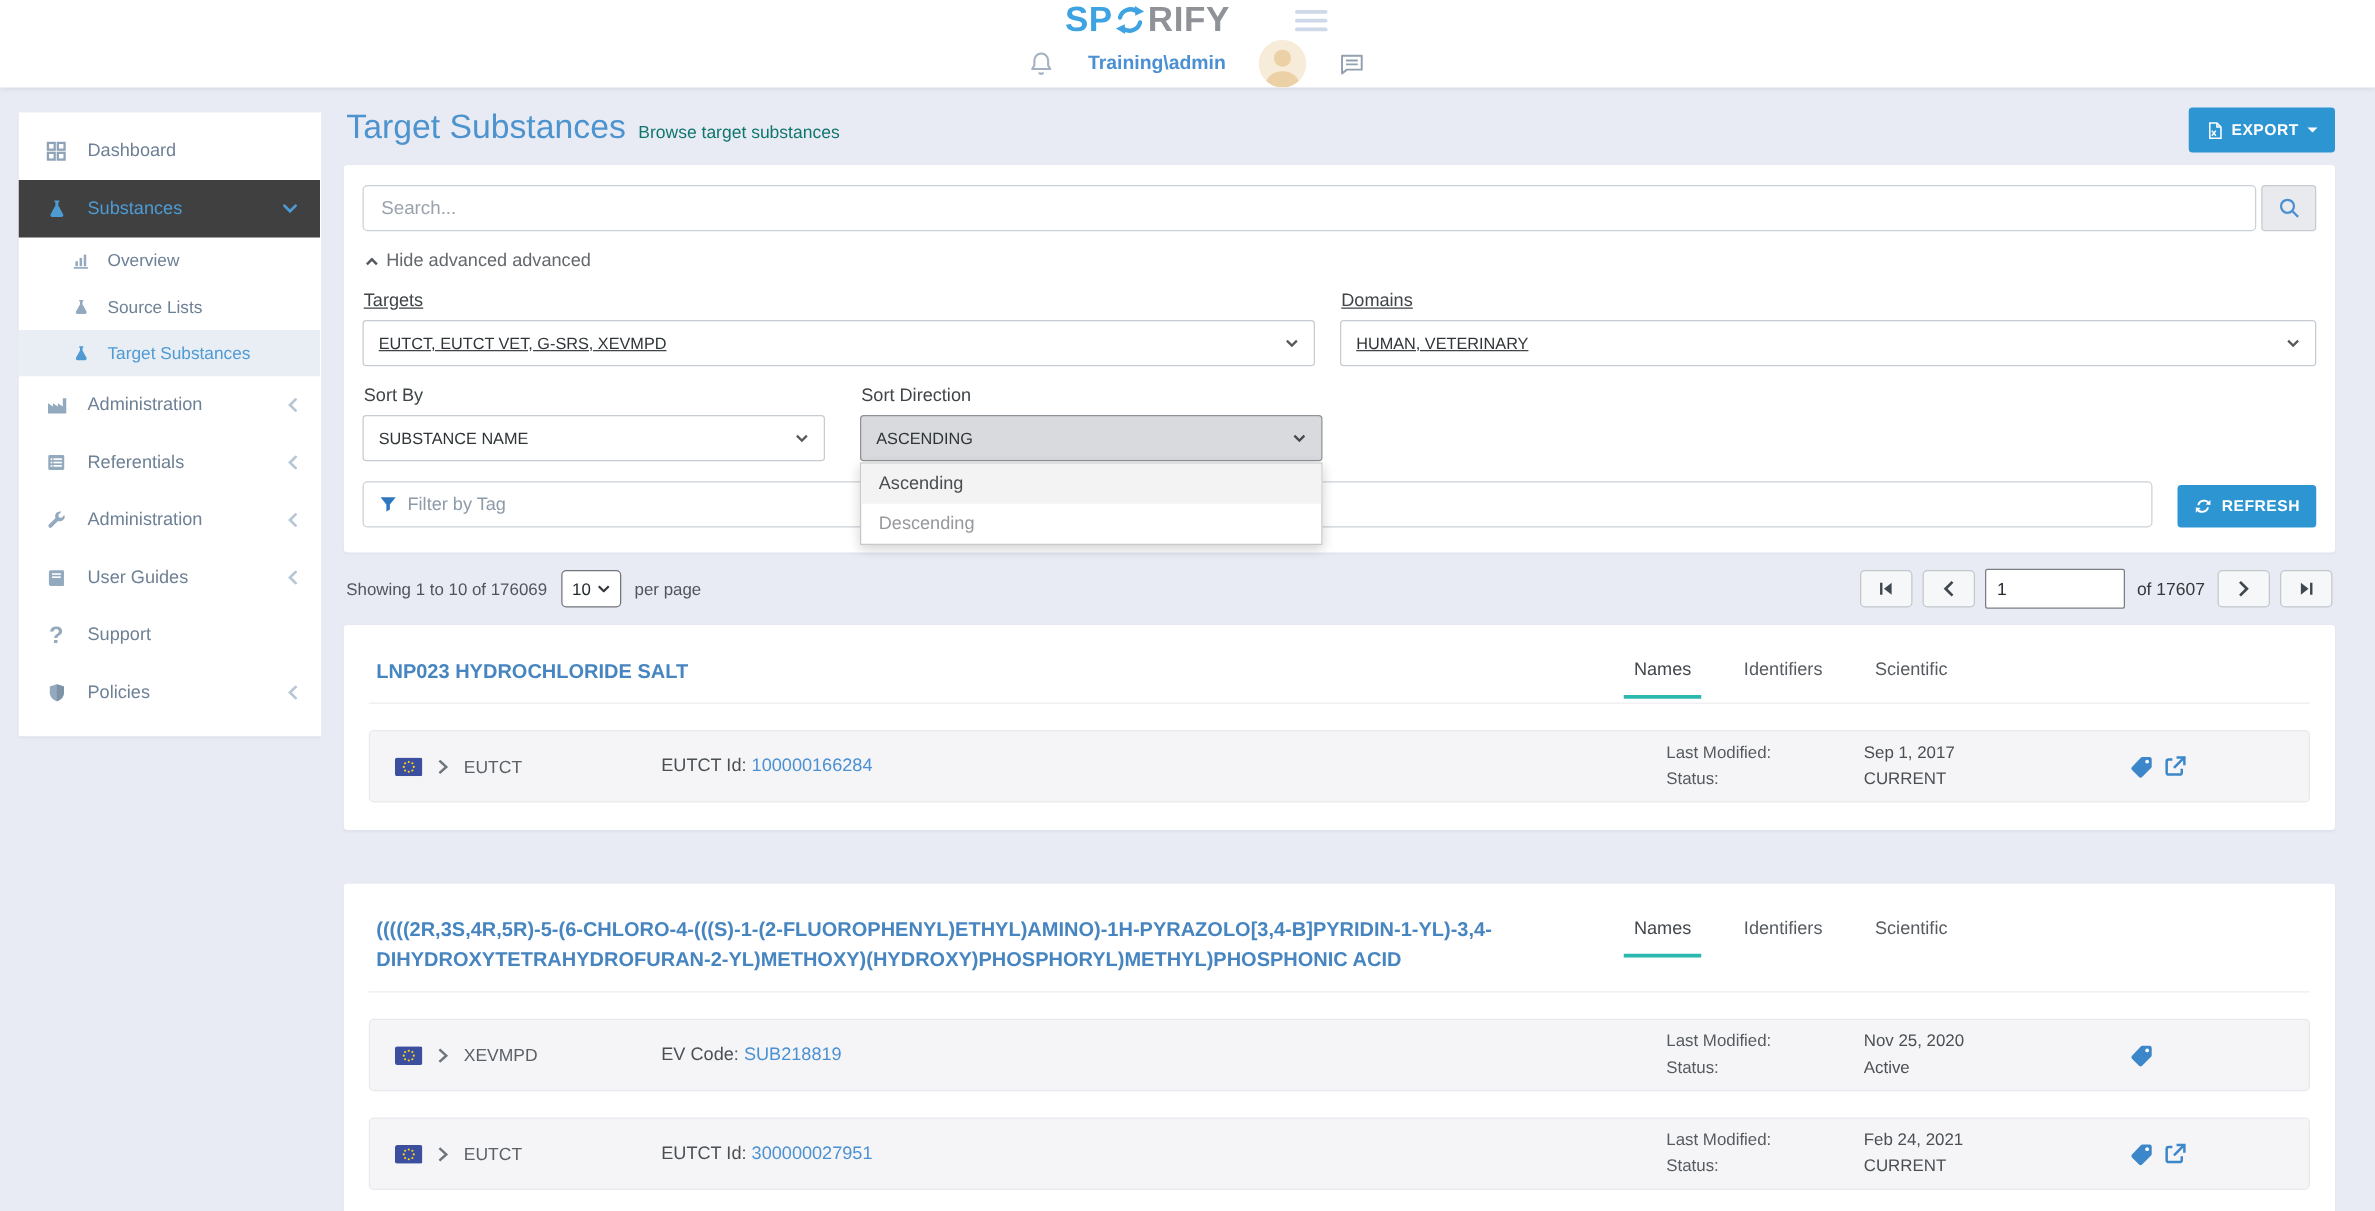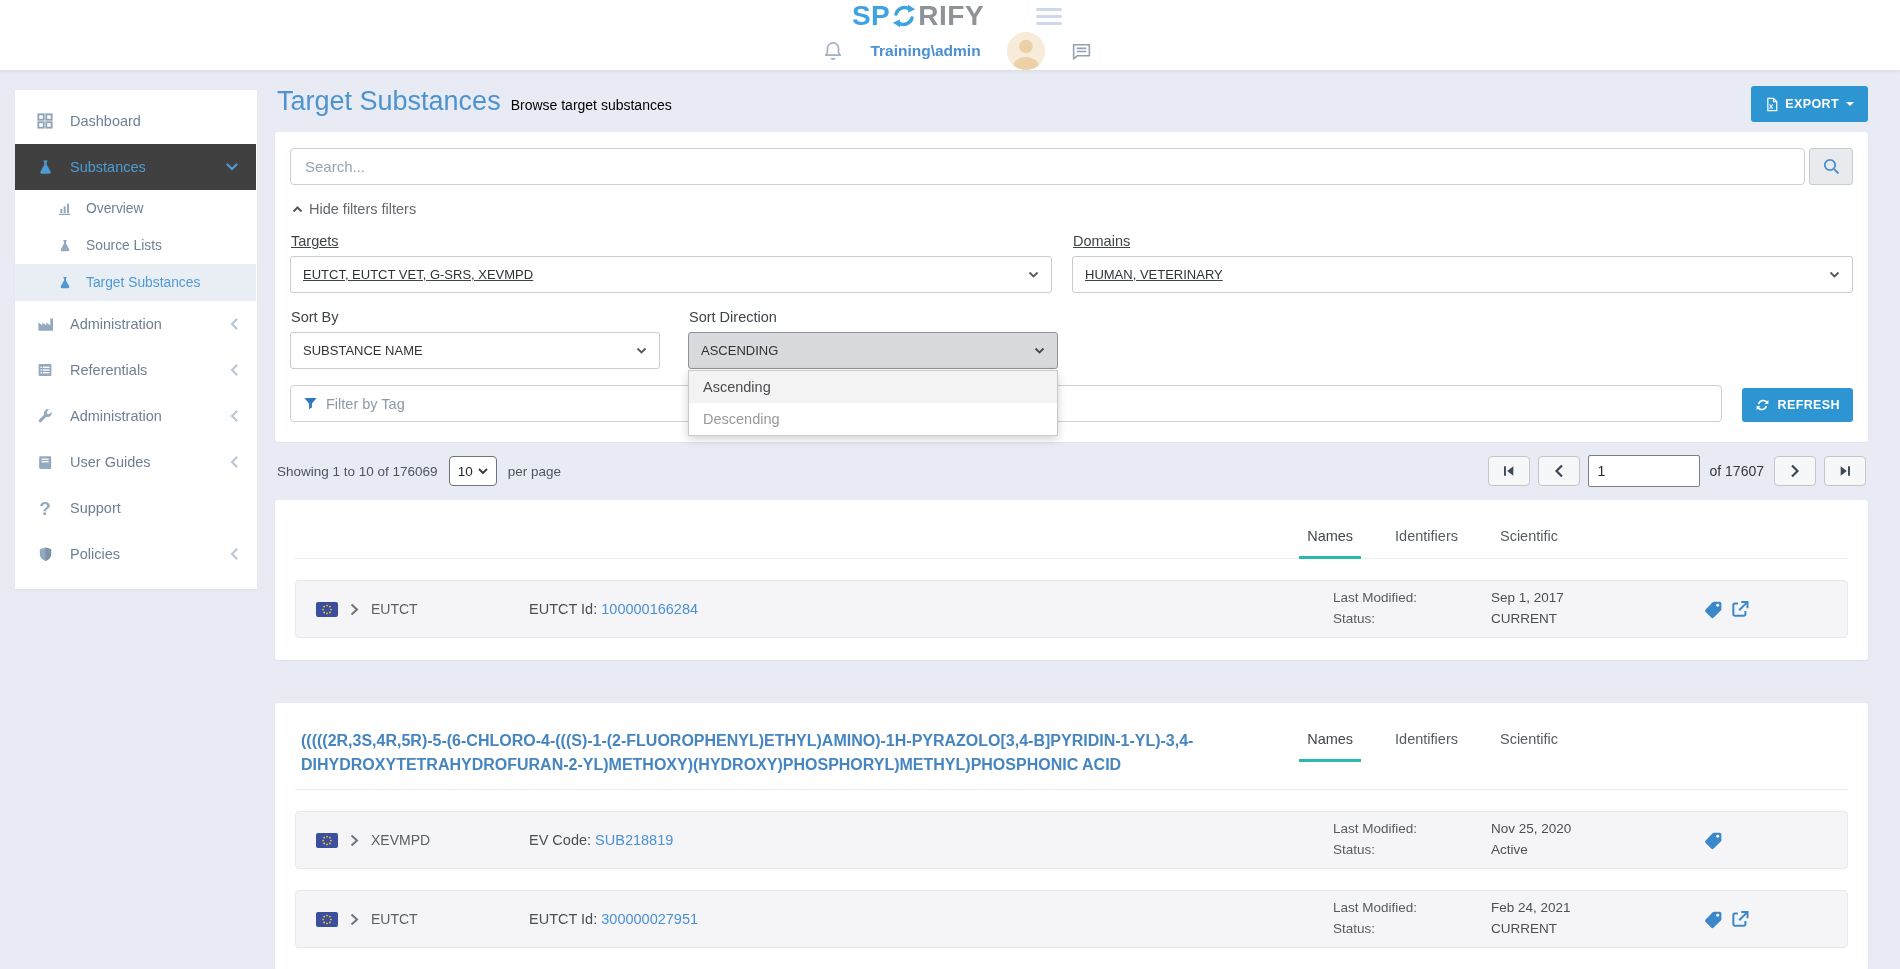--- a/index.html
+++ b/index.html
@@ -34,21 +34,21 @@
   .sub-item { height:37px; display:flex; align-items:center; padding:0 18px 0 40px; cursor:pointer; color:#6e8095; font-size:13.8px; }
   .sub-item .sicon { width:20px; display:flex; justify-content:center; margin-right:11px; flex:none; }
   .sub-item.active { background:#e9edf4; color:#4e9bd4; }
   .qmark { font-weight:700; font-size:19px; color:#93a9bd; line-height:1; }
 
   
   .main { flex:1; padding:12px 32px 0 18px; min-width:0; }
   .page-header { display:flex; align-items:flex-start; justify-content:space-between; padding:4px 0 10px 2px; }
   .title-wrap { display:flex; align-items:baseline; gap:10px; }
   .page-title { color:#4d94cf; font-size:27px; font-weight:400; }
-  .page-subtitle { color:#000000; font-size:14px; }
+  .page-subtitle { color:#0f766e; font-size:14px; }
   .btn-blue { background:#2e95d3; color:#fff; border:none; border-radius:3px; font-weight:700; font-size:12.5px;
               letter-spacing:.4px; display:flex; align-items:center; gap:7px; cursor:pointer; font-family:inherit; }
   .export-btn { height:36px; padding:0 14px; }
   .caret-down-white { width:0; height:0; border:4px solid transparent; border-top-color:#fff; margin-top:4px; }
 
   
   .filter-card { background:#fff; border-radius:3px; padding:16px 15px 20px; box-shadow:0 1px 2px rgba(40,50,70,.05); position:relative; z-index:10; }
   .search-row { display:flex; gap:4px; }
   .search-input { flex:1; height:37px; border:1px solid #cbd0d6; border-radius:4px; padding:0 14px; font-size:15px;
                   font-family:inherit; color:#3f4447; outline:none; }
@@ -321,21 +321,21 @@
               <circle cx="8" cy="8" r="5.2"></circle>
                 <path d="M12 12l4.5 4.5"></path>
             </svg>
           </div>
         </div>
 
         <div class="hide-filters">
           <svg width="11" height="7" viewBox="0 0 11 7" fill="none" stroke="#55595d" stroke-width="2">
               <polyline points="1.5,5.5 5.5,1.5 9.5,5.5"></polyline>
             </svg>
-          <span>Hide filters filters</span>
+          <span>Hide advanced advanced</span>
         </div>
 
         <div class="fgrid">
           <div>
             <div class="flabel">Targets</div>
             <div class="select">
               <span>EUTCT, EUTCT VET, G-SRS, XEVMPD</span>
               <svg width="11" height="7" viewBox="0 0 11 7" fill="none" stroke="#55595d" stroke-width="1.8">
                   <polyline points="1.5,1.5 5.5,5.5 9.5,1.5"></polyline>
                 </svg>
@@ -432,20 +432,21 @@
             <svg width="15" height="14" viewBox="0 0 16 16">
                 <path d="M12 2.5v11" stroke="#3f4850" stroke-width="2.2"></path>
                 <path d="M2.5 2.5L9.5 8l-7 5.5z" fill="#3f4850"></path>
               </svg>
           </div>
         </div>
       </div>
 
       <section class="result-card">
         <div class="card-head">
+          <div class="card-title">LNP023 HYDROCHLORIDE SALT</div>
           <div class="tabs">
             <div class="tab active">Names</div>
             <div class="tab">Identifiers</div>
             <div class="tab">Scientific</div>
           </div>
         </div>
 
         <div class="srow">
           <span class="flagbox">
             <svg width="22" height="15" viewBox="0 0 22 15">

